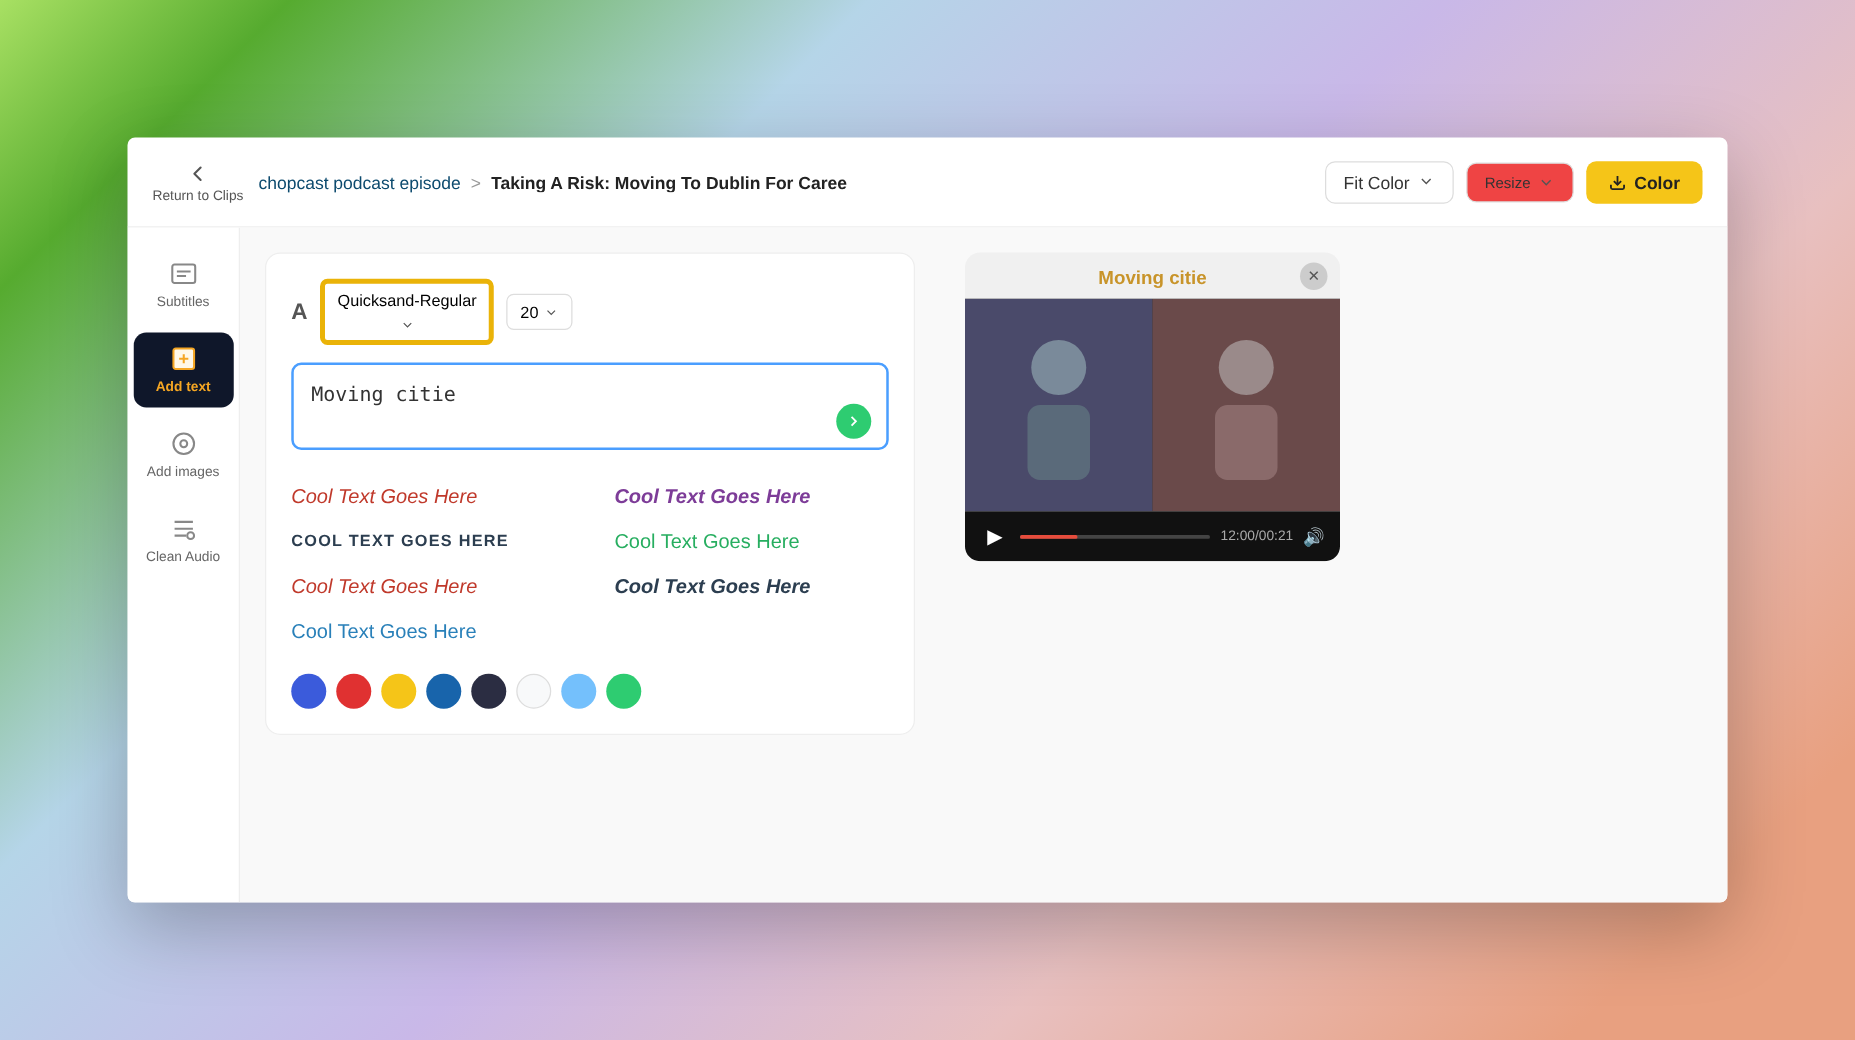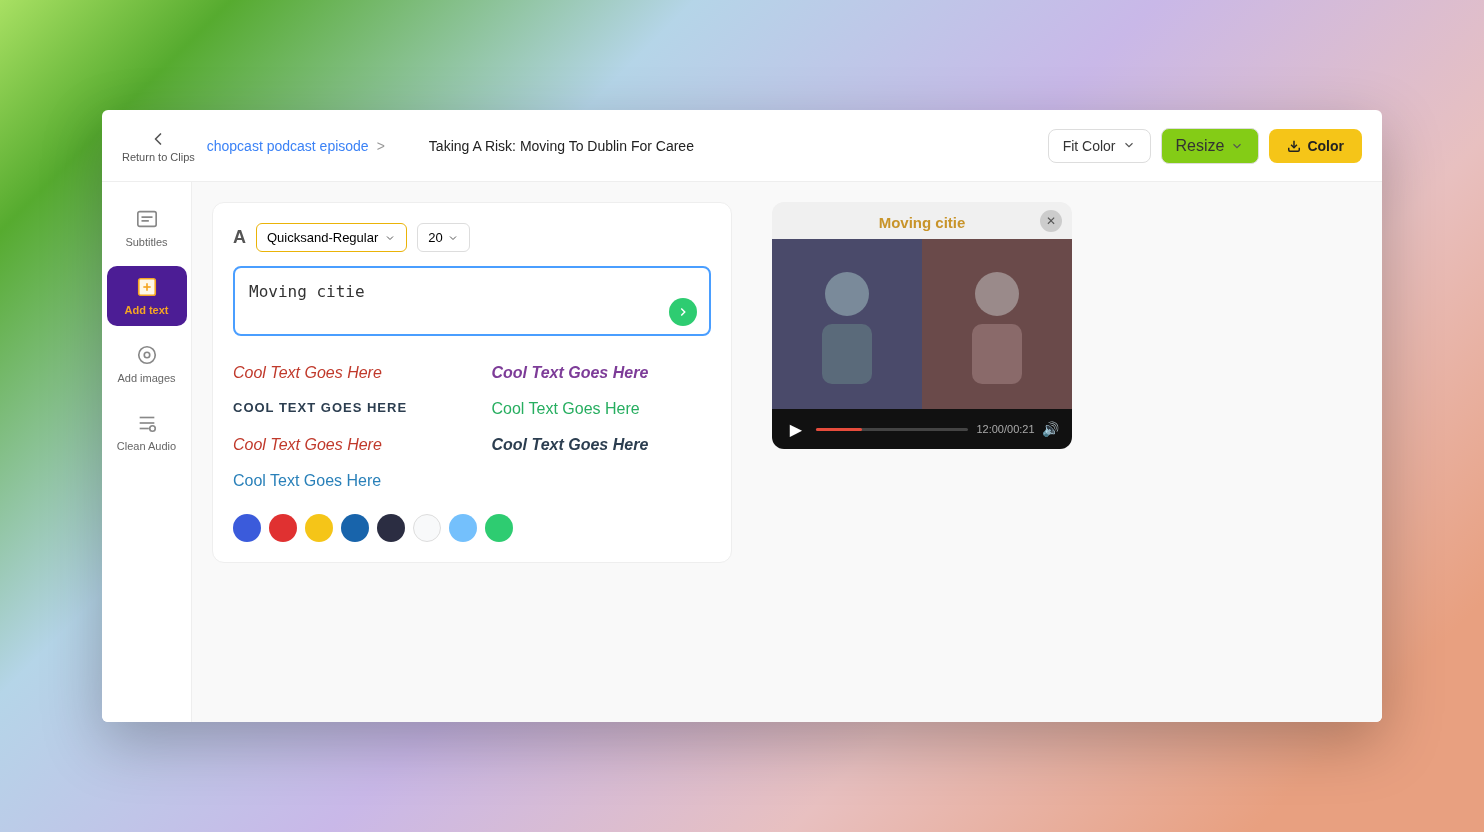--- a/index.html
+++ b/index.html
@@ -47,32 +47,31 @@
     .breadcrumb {
       display: flex;
       align-items: center;
       gap: 8px;
       flex: 1;
       font-size: 14px;
       color: #333;
       overflow: hidden;
     }
     .breadcrumb-project {
-      color: #3b82f6;
+      color: #0c4a6e;
       white-space: nowrap;
     }
     .breadcrumb-sep { color: #999; }
     .breadcrumb-title {
       color: #222;
-      font-weight: 400;
+      font-weight: 700;
       white-space: nowrap;
       overflow: hidden;
       text-overflow: ellipsis;
       max-width: 400px;
-      margin-left: 36px;
     }
     .header-actions {
       display: flex;
       align-items: center;
       gap: 10px;
     }
     .fit-color-btn {
       display: flex;
       align-items: flex-start;
       gap: 6px;
@@ -84,23 +83,23 @@
       background: #fff;
       color: #333;
     }
     .resize-btn {
       display: flex;
       align-items: center;
       gap: 6px;
       border: 1px solid #ddd;
       border-radius: 8px;
       padding: 8px 14px;
-      font-size: 16px;
-      cursor: pointer;
-      background: #84cc16;
+      font-size: 12px;
+      cursor: pointer;
+      background: #ef4444;
       color: #333;
     }
     .export-btn {
       display: flex;
       align-items: center;
       gap: 6px;
       border: none;
       border-radius: 8px;
       padding: 9px 18px;
       font-size: 14px;
@@ -133,21 +132,21 @@
       align-items: center;
       gap: 4px;
       padding: 10px 8px;
       border-radius: 10px;
       cursor: pointer;
       width: 80px;
       font-size: 11px;
       color: #666;
     }
     .sidebar-item.active {
-      background: #4c1d95;
+      background: #0f172a;
       color: #f5a623;
       text-align: center;
     }
     .sidebar-item svg { margin-bottom: 2px; }
     
     .content {
       flex: 1;
       padding: 20px;
       overflow-y: auto;
       background: #f9f9f9;
@@ -165,26 +164,27 @@
       display: flex;
       align-items: center;
       gap: 10px;
       margin-bottom: 14px;
     }
     .font-icon { font-size: 18px; color: #555; font-weight: bold; }
     .font-selector {
       display: flex;
       align-items: center;
       gap: 6px;
-      border: 1px solid #eab308;
+      border: 4px solid #eab308;
       border-radius: 6px;
       padding: 6px 10px;
       font-size: 13px;
       cursor: pointer;
       background: #fff;
+      flex-direction: column;
     }
     .size-selector {
       display: flex;
       align-items: center;
       gap: 4px;
       border: 1px solid #ddd;
       border-radius: 6px;
       padding: 6px 10px;
       font-size: 13px;
       cursor: pointer;

